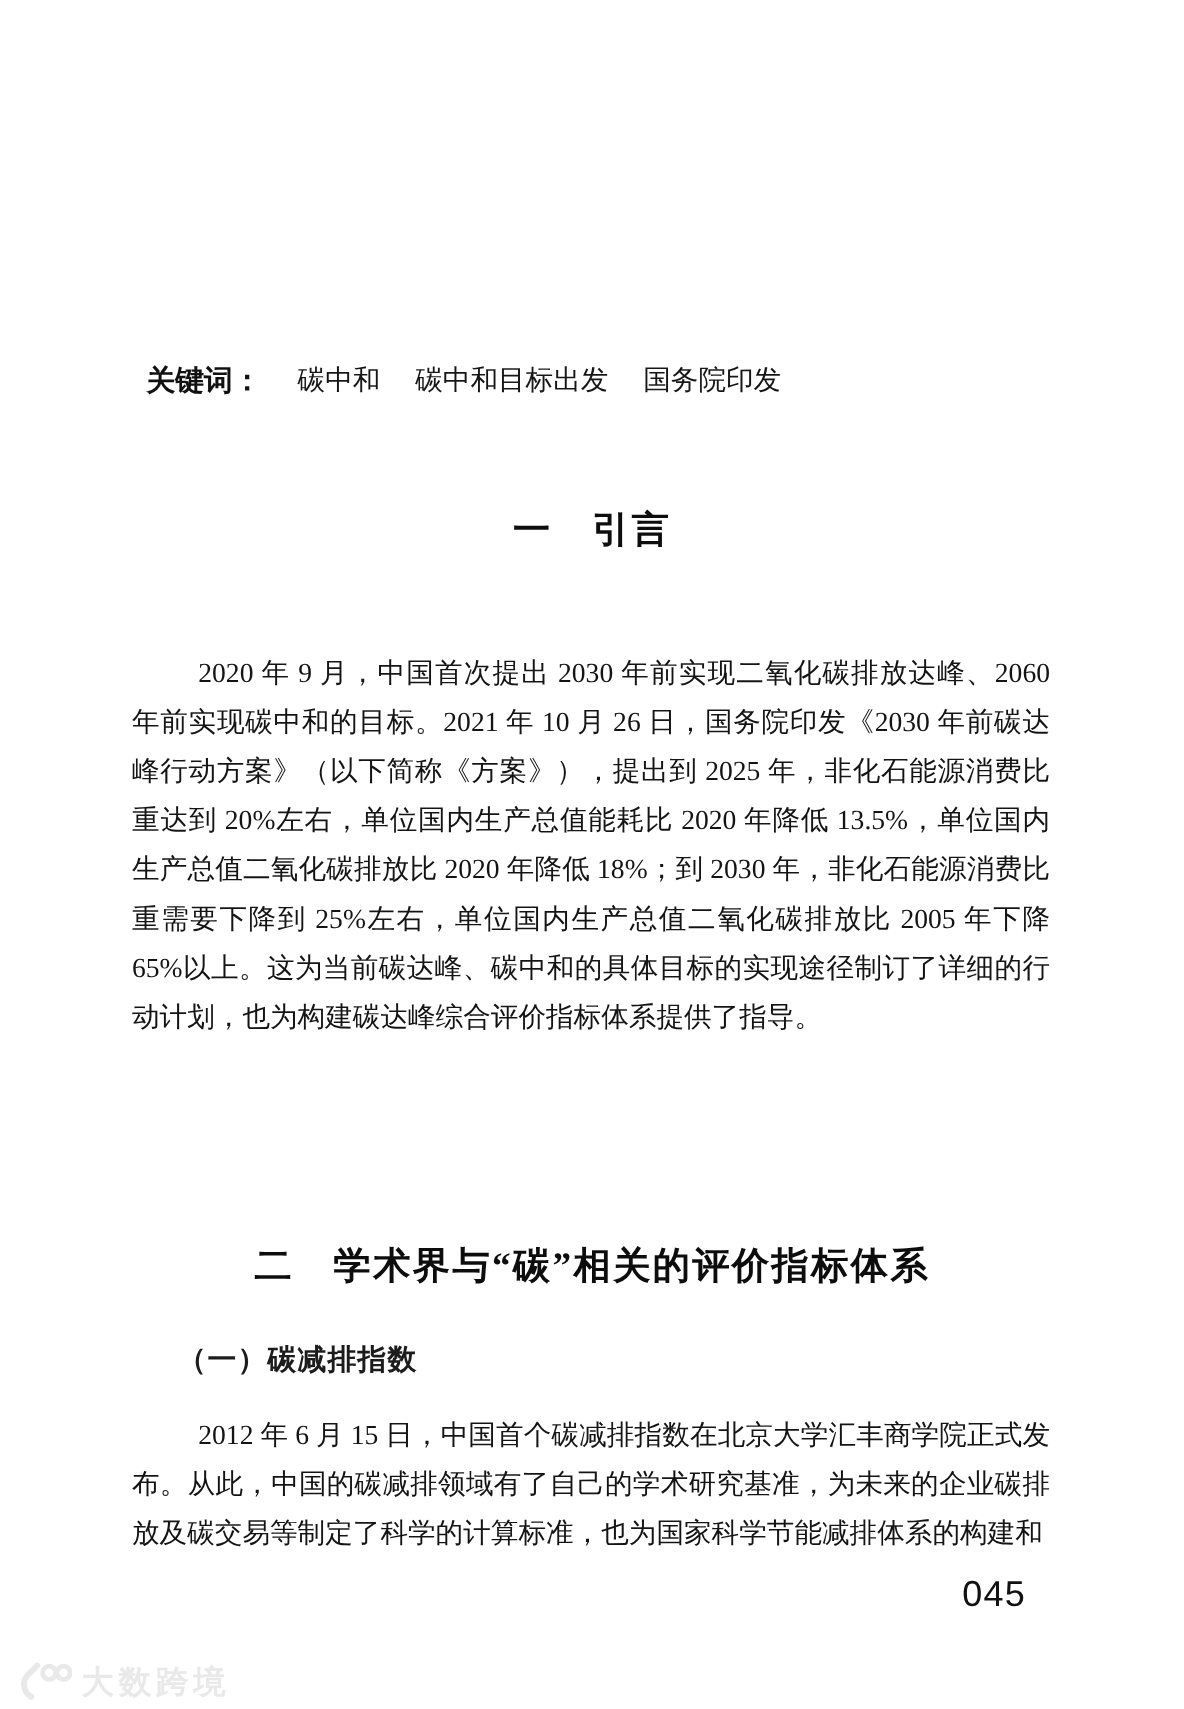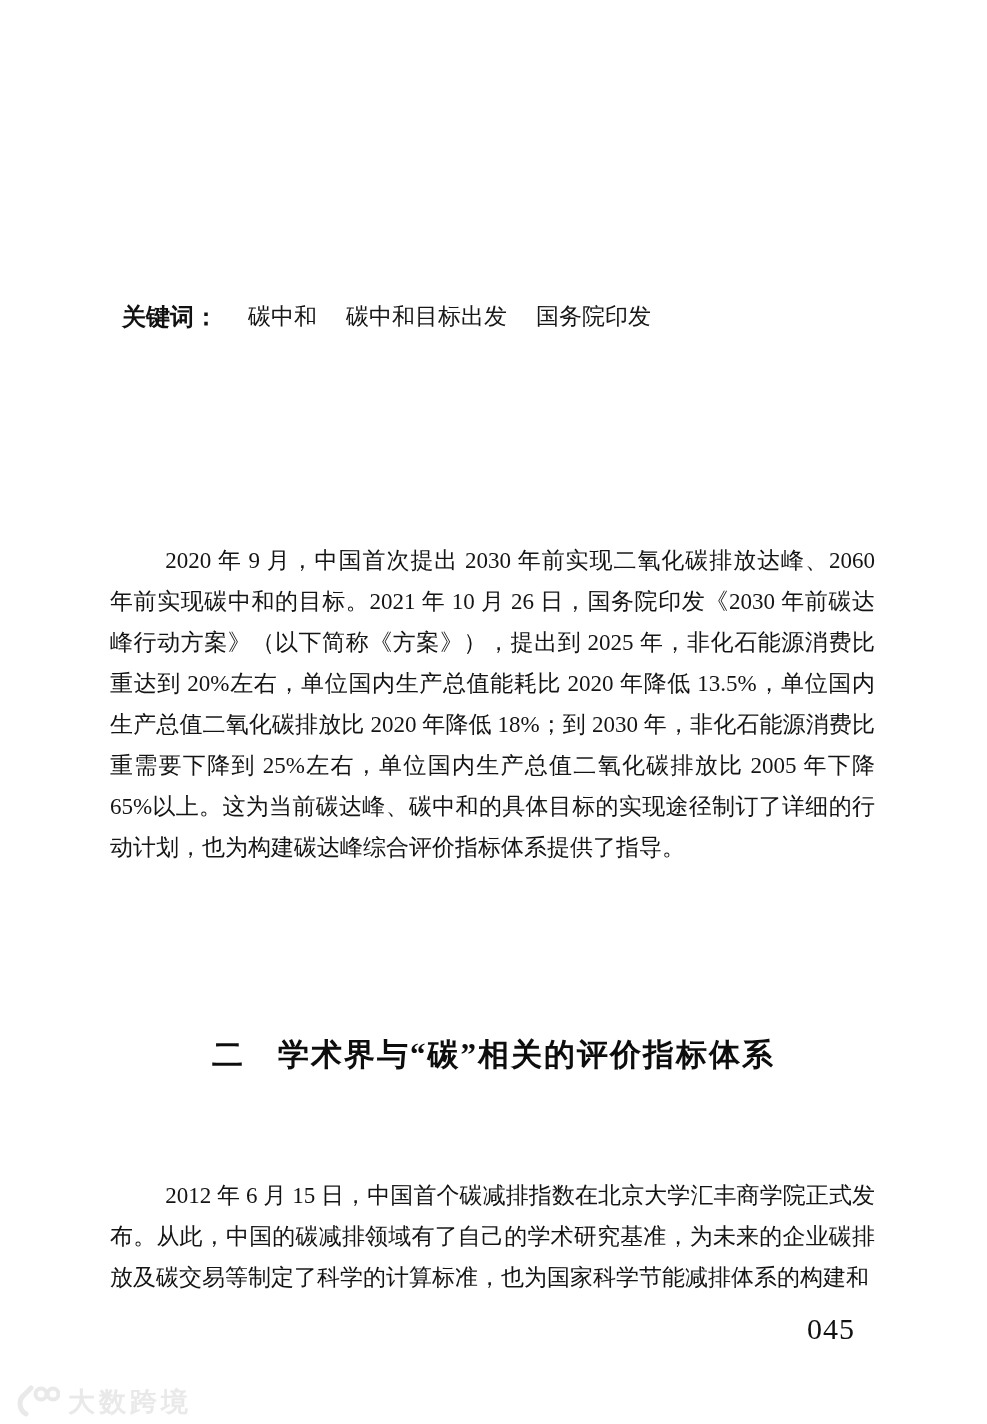--- a/index.html
+++ b/index.html
@@ -61,21 +61,21 @@
   .subsection-heading {
     position:absolute; left:148px; top:1117px; margin:0;
     font-family:"Liberation Sans","DejaVu Sans",sans-serif;
     font-weight:600; font-size:24px; letter-spacing:1px; color:#1c1c1c;
   }
   .para3-block { position:absolute; left:110px; right:112px; top:1175px; }
 
   
   .page-number {
     position:absolute; top:1312px; right:132px;
-    font-family:Liberation Serif, serif;
+    font-family:Liberation Sans, sans-serif;
     font-size:30px; color:#111; letter-spacing:1px;
   }
 
   
   .watermark {
     position:absolute; left:14px; top:1384px;
     display:flex; align-items:center; gap:8px;
     color:#e9e9e9;
     font-family:"Liberation Sans","DejaVu Sans",sans-serif;
     font-weight:700; font-size:27px; letter-spacing:4px;
@@ -90,27 +90,29 @@
 
 
 
   <div class="keywords">
     <span class="kw-label">关键词：</span>
     <span class="kw-term">碳中和</span>
     <span class="kw-term">碳中和目标出发</span>
     <span class="kw-term">国务院印发</span>
   </div>
 
+  <h1 class="section-heading heading-1">一　引言</h1>
 
   <div class="body-flow">
     <p class="body-para">2020 年 9 月，中国首次提出 2030 年前实现二氧化碳排放达峰、2060 年前实现碳中和的目标。2021 年 10 月 26 日，国务院印发《2030 年前碳达峰行动方案》（以下简称《方案》），提出到 2025 年，非化石能源消费比重达到 20%左右，单位国内生产总值能耗比 2020 年降低 13.5%，单位国内生产总值二氧化碳排放比 2020 年降低 18%；到 2030 年，非化石能源消费比重需要下降到 25%左右，单位国内生产总值二氧化碳排放比 2005 年下降 65%以上。这为当前碳达峰、碳中和的具体目标的实现途径制订了详细的行动计划，也为构建碳达峰综合评价指标体系提供了指导。</p>
   </div>
 
   <h1 class="section-heading heading-2">二　学术界与“碳”相关的评价指标体系</h1>
 
+  <h2 class="subsection-heading">（一）碳减排指数</h2>
 
   <div class="para3-block">
     <p class="body-para">2012 年 6 月 15 日，中国首个碳减排指数在北京大学汇丰商学院正式发布。从此，中国的碳减排领域有了自己的学术研究基准，为未来的企业碳排放及碳交易等制定了科学的计算标准，也为国家科学节能减排体系的构建和</p>
   </div>
 
   <div class="page-number">045</div>
 
   <div class="watermark">
     <span>
       <svg width="46" height="34" viewBox="0 0 46 34" aria-hidden="true">

